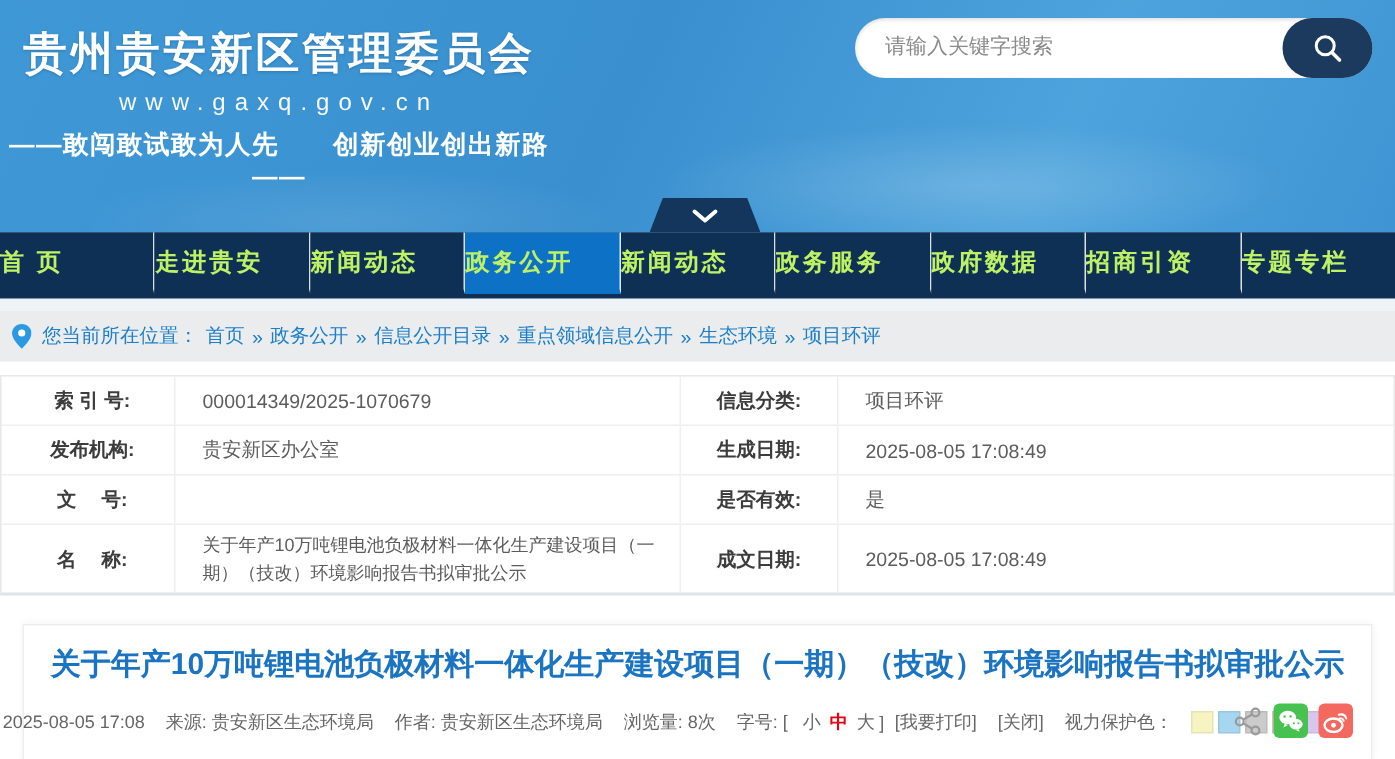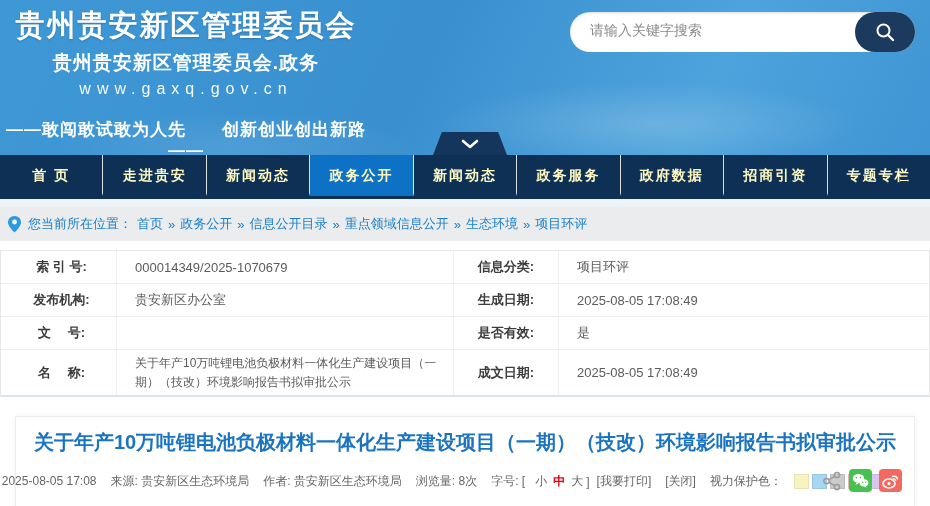--- a/index.html
+++ b/index.html
@@ -5,40 +5,40 @@
   * { margin:0; padding:0; box-sizing:border-box; }
   html,body { width:930px; height:506px; overflow:hidden; background:#fff;
     font-family:"Liberation Sans","DejaVu Sans",sans-serif; }
 
   
   .header { position:relative; height:155px;
     background:linear-gradient(115deg,#3f98d6 0%,#3a90cf 45%,#4da3dc 75%,#3f95d3 100%); }
   .header::before { content:""; position:absolute; inset:0;
     background:radial-gradient(ellipse 300px 60px at 70% 80%,rgba(255,255,255,.18),transparent 70%),
                radial-gradient(ellipse 260px 50px at 25% 95%,rgba(255,255,255,.10),transparent 70%); }
-  .header-left { position:absolute; left:0; top:6px; width:372px; text-align:center; color:#fff; }
+  .header-left { position:absolute; left:0; top:16px; width:372px; text-align:center; color:#fff; }
   .site-title { font-size:29px; font-weight:bold; letter-spacing:2px;
     text-shadow:0 1px 2px rgba(0,40,80,.25); }
   .site-subtitle { font-size:19px; font-weight:bold; margin-top:4px; letter-spacing:1px; }
   .site-url { font-size:16px; margin-top:4px; letter-spacing:6px; opacity:.95; }
-  .site-slogan { font-size:17px; font-weight:bold; margin-top:20px; letter-spacing:1px; }
+  .site-slogan { font-size:17px; font-weight:bold; margin-top:7px; letter-spacing:1px; }
 
   .search { position:absolute; right:15px; top:12px; width:345px; height:40px; }
   .search input { width:100%; height:40px; border:none; border-radius:20px;
     padding:0 72px 4px 20px; font-size:14px; color:#333; outline:none;
     box-shadow:inset 0 1px 3px rgba(0,0,0,.15); font-family:inherit; }
   .search input::placeholder { color:#8a8a8a; }
   .search-btn { position:absolute; right:0; top:0; width:60px; height:40px;
     background:#1c3a5e; border:none; border-radius:20px; cursor:pointer;
     display:flex; align-items:center; justify-content:center; }
 
   
   .nav { position:relative; display:flex; height:44px; background:#0e3055; }
-  .nav-item { flex:1; height:41px; line-height:41px; text-align:center; color:#fef9c3;
-    font-size:14px; font-weight:bold; letter-spacing:2px; cursor:pointer;
+  .nav-item { flex:1; height:41px; line-height:41px; color:#bef264;
+    font-size:16px; font-weight:bold; letter-spacing:2px; cursor:pointer;
     border-right:1px solid rgba(255,255,255,.85); border-bottom:3px solid #0e3055;
     background:#0e3055; overflow:hidden; white-space:nowrap; }
   .nav-item:last-child { border-right:none; }
   .nav-item.active { background:#0d72c6; border-bottom-color:#0d72c6; }
   .nav-caret { position:absolute; left:433px; top:-23px; width:74px; height:23px;
     background:#14365c; clip-path:polygon(12% 0,88% 0,100% 100%,0 100%);
     display:flex; align-items:center; justify-content:center; }
 
   .gap-strip { height:8px; background:#eef3f8; }
 
@@ -81,21 +81,20 @@
     align-items:center; justify-content:center; }
   .badge.wechat { background:#47c251; }
   .badge.weibo { background:#f3685f; }
 </style>
 </head>
 <body>
 
 <div class="header">
   <div class="header-left">
     <div class="site-title">贵州贵安新区管理委员会</div>
-    <div class="site-subtitle">贵州贵安新区管理委员会.政务</div>
     <div class="site-url">www.gaxq.gov.cn</div>
     <div class="site-slogan">——敢闯敢试敢为人先　　创新创业创出新路——</div>
   </div>
   <div class="search">
     <input type="text" placeholder="请输入关键字搜索" style="">
     <button class="search-btn">
       <span style="display:flex">
         <svg width="22" height="22" viewBox="0 0 22 22">
           <circle cx="9.5" cy="9.5" r="6" fill="none" stroke="#fff" stroke-width="2"></circle>
           <line x1="14" y1="14" x2="19" y2="19" stroke="#fff" stroke-width="2.4" stroke-linecap="round"></line>

